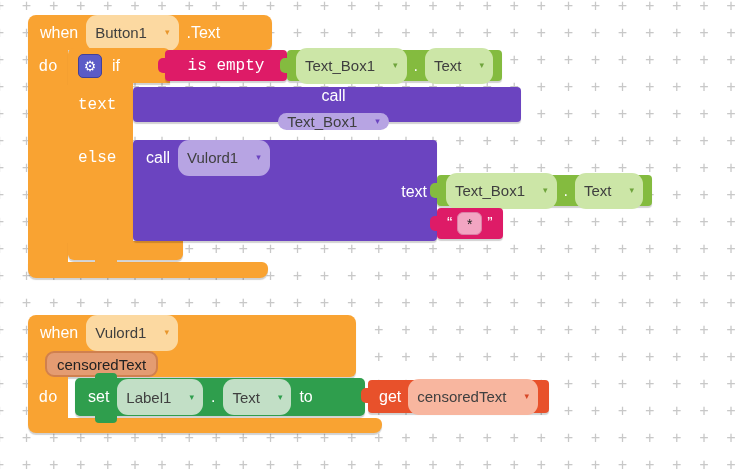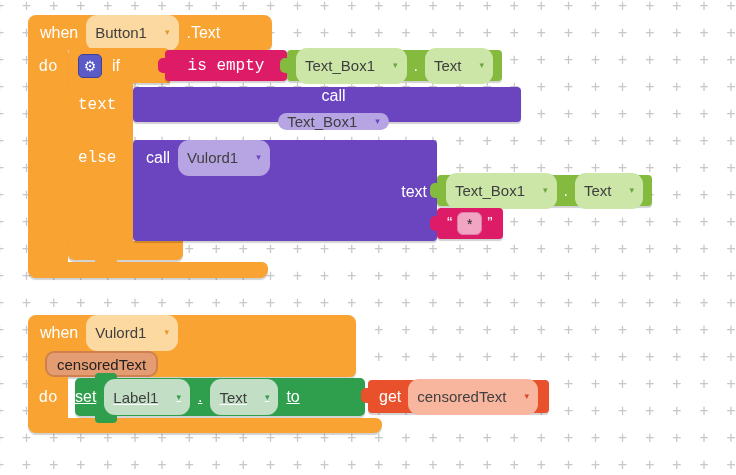--- a/index.html
+++ b/index.html
@@ -153,21 +153,21 @@
     </div>
     <div style="padding-left:17px;padding-top:1px;">
       <span class="badge">censoredText</span>
     </div>
   </div>
   <div class="abs blk bg-orange" style="left:28px;top:377px;width:40px;height:41px;"></div>
   <div class="abs blk flexc" style="left:28px;top:377px;width:40px;height:41px;justify-content:center;">do</div>
   <div class="abs blk bg-orange sh" style="left:28px;top:418px;width:354px;height:15px;border-radius:0 6px 8px 8px;"></div>
 
   <div class="abs blk bg-setgreen" style="left:95px;top:373px;width:22px;height:7px;border-radius:4px 4px 0 0;"></div>
-  <div class="abs blk bg-setgreen sh row" style="left:75px;top:378px;width:290px;height:38px;border-radius:5px;text-decoration:underline;">
+  <div class="abs blk bg-setgreen sh row" style="left:75px;top:378px;width:290px;height:38px;border-radius:5px;padding-left:13px;">
     <span class="lbl">set</span>
     <span class="pill pill-sage">
       <span>Label1</span>
       <span class="ar ar-s">▾</span>
     </span>
     <span class="lbl">.</span>
     <span class="pill pill-sage">
       <span>Text</span>
       <span class="ar ar-s">▾</span>
     </span>

